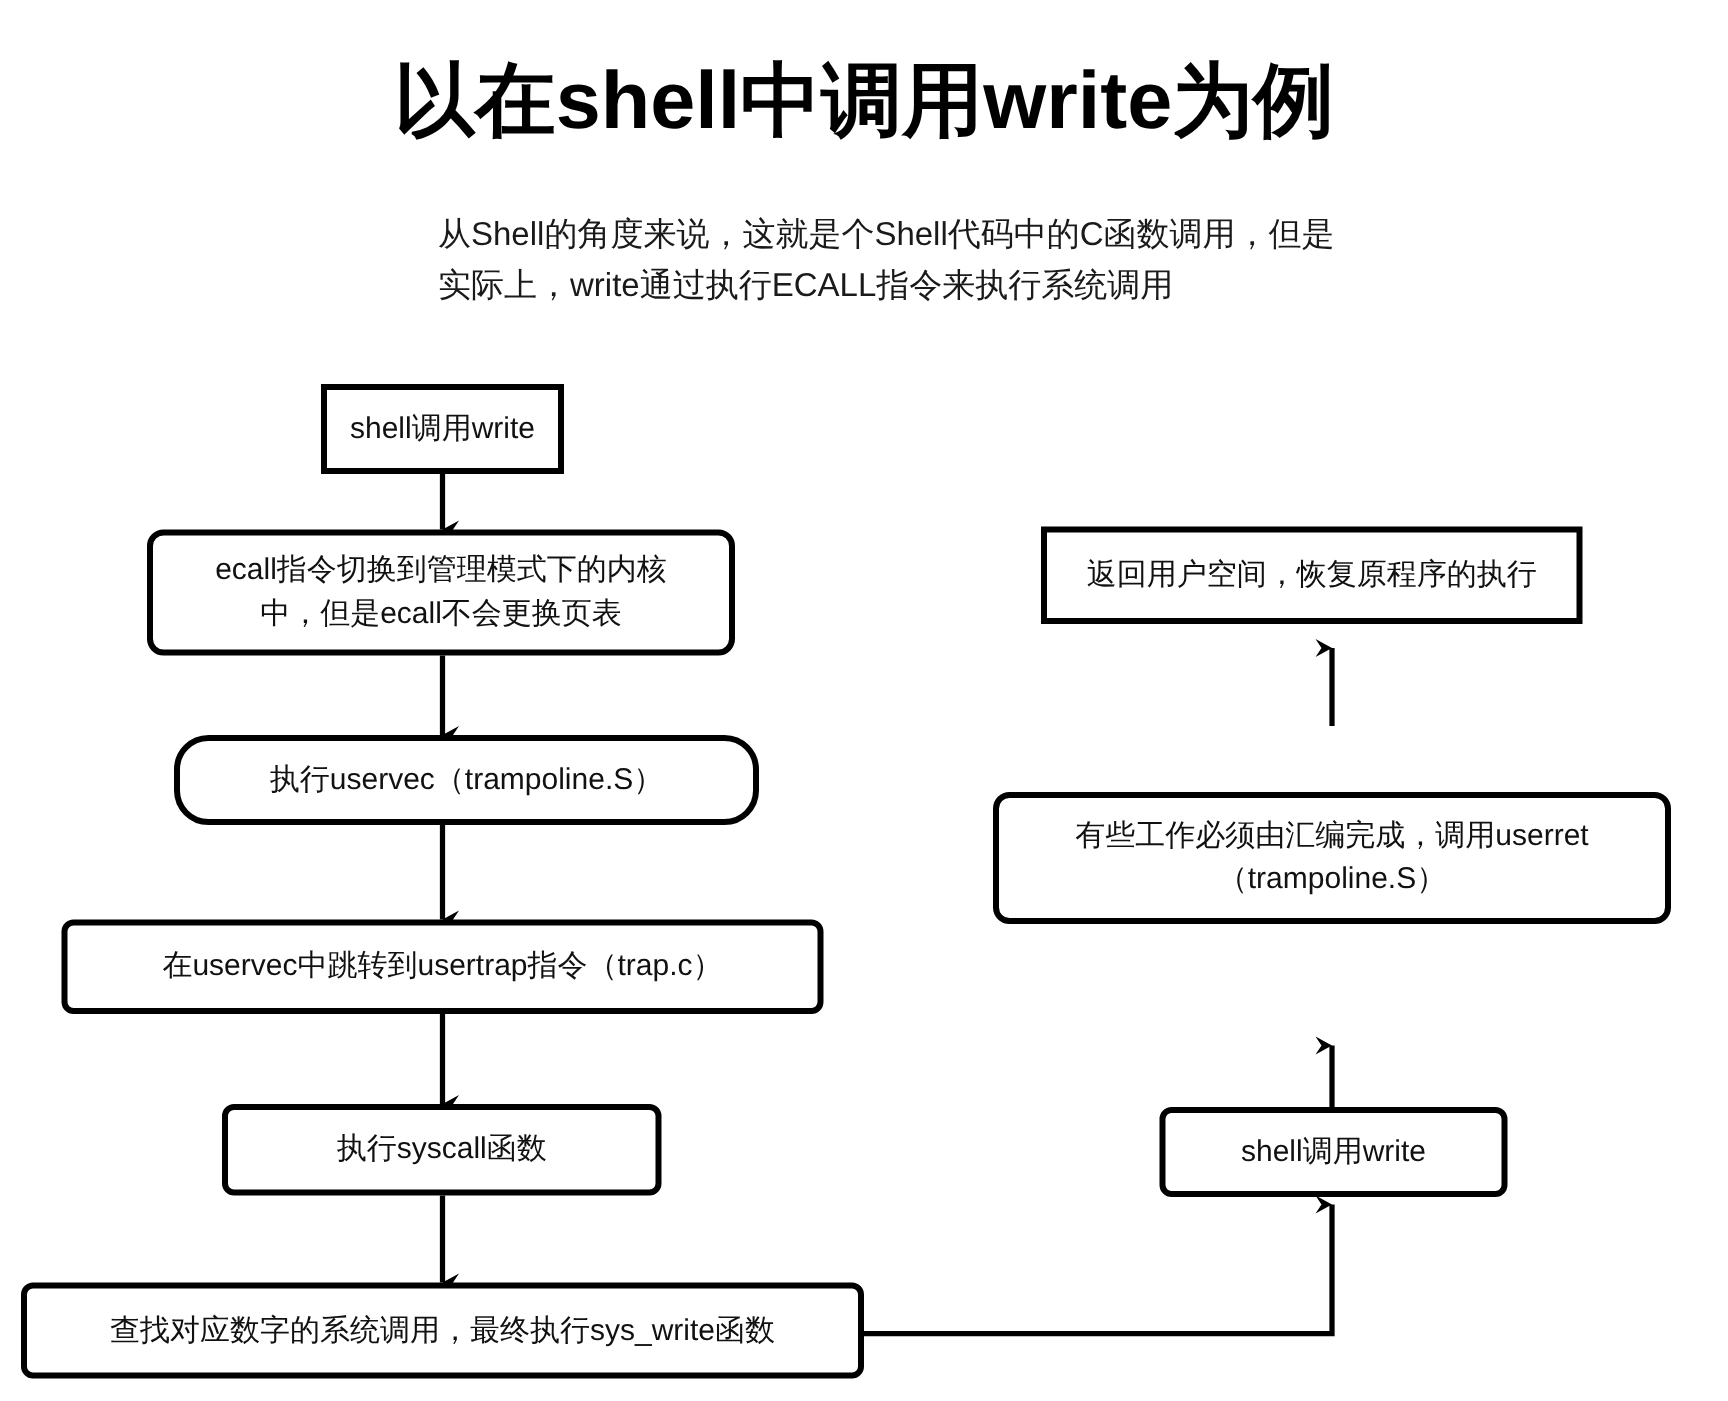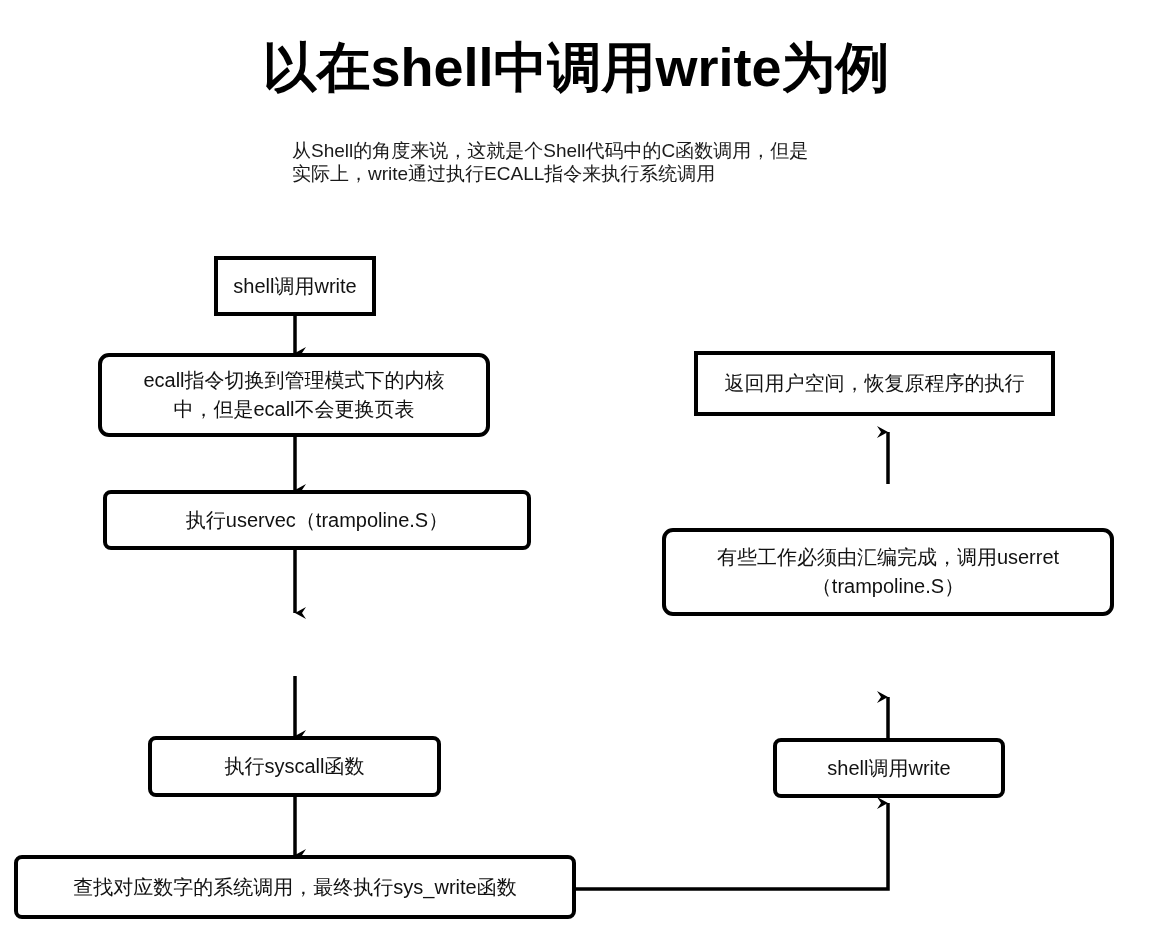--- a/index.html
+++ b/index.html
@@ -27,22 +27,22 @@
     letter-spacing: 0px;
     line-height: 1.1;
     color: #000000;
   }
 
   #subtitle {
     position: absolute;
     left: 292px;
     top: 139px;
     width: 700px;
-    font-size: 19px;
-    line-height: 23px;
+    font-size: 22px;
+    line-height: 34px;
     color: #1a1a1a;
     white-space: pre-line;
   }
 
   
   #diagram {
     position: absolute;
     left: 0;
     top: 0;
     width: 1152px;
@@ -105,22 +105,23 @@
     <line x1="888" y1="738" x2="888" y2="697" stroke="#000" stroke-width="3.5" marker-end="url(#arrowUp)"></line>
     <line x1="888" y1="608" x2="888" y2="572" stroke="#000" stroke-width="3.5" marker-end="url(#arrowUp)"></line>
     <line x1="888" y1="484" x2="888" y2="432" stroke="#000" stroke-width="3.5" marker-end="url(#arrowUp)"></line>
   </svg>
 
   <div class="node round" style="left:98px; top:353px; width:392px; height:84px;">ecall指令切换到管理模式下的内核
 中，但是ecall不会更换页表</div>
 
   <div class="node sharp" style="left:214px; top:256px; width:162px; height:60px;">shell调用write</div>
 
-  <div class="node round-sm" style="left:103px; top:490px; width:428px; height:60px;">执行uservec（trampoline.S）</div>
+  <div class="node round-sm" style="left:116px; top:490px; width:390px; height:60px;border-radius:23px;">执行uservec（trampoline.S）</div>
 
+  <div class="node round-sm" style="left:41px; top:613px; width:508px; height:63px;">在uservec中跳转到usertrap指令（trap.c）</div>
 
   <div class="node round-sm" style="left:148px; top:736px; width:293px; height:61px;">执行syscall函数</div>
 
   <div class="node round-sm" style="left:14px; top:855px; width:562px; height:64px;text-align:center;">查找对应数字的系统调用，最终执行sys_write函数</div>
 
   <div class="node round-sm" style="left:773px; top:738px; width:232px; height:60px;">shell调用write</div>
 
 
   <div class="node round" style="left:662px; top:484px; width:452px; height:88px;margin-top:44px;">有些工作必须由汇编完成，调用userret
 （trampoline.S）</div>

